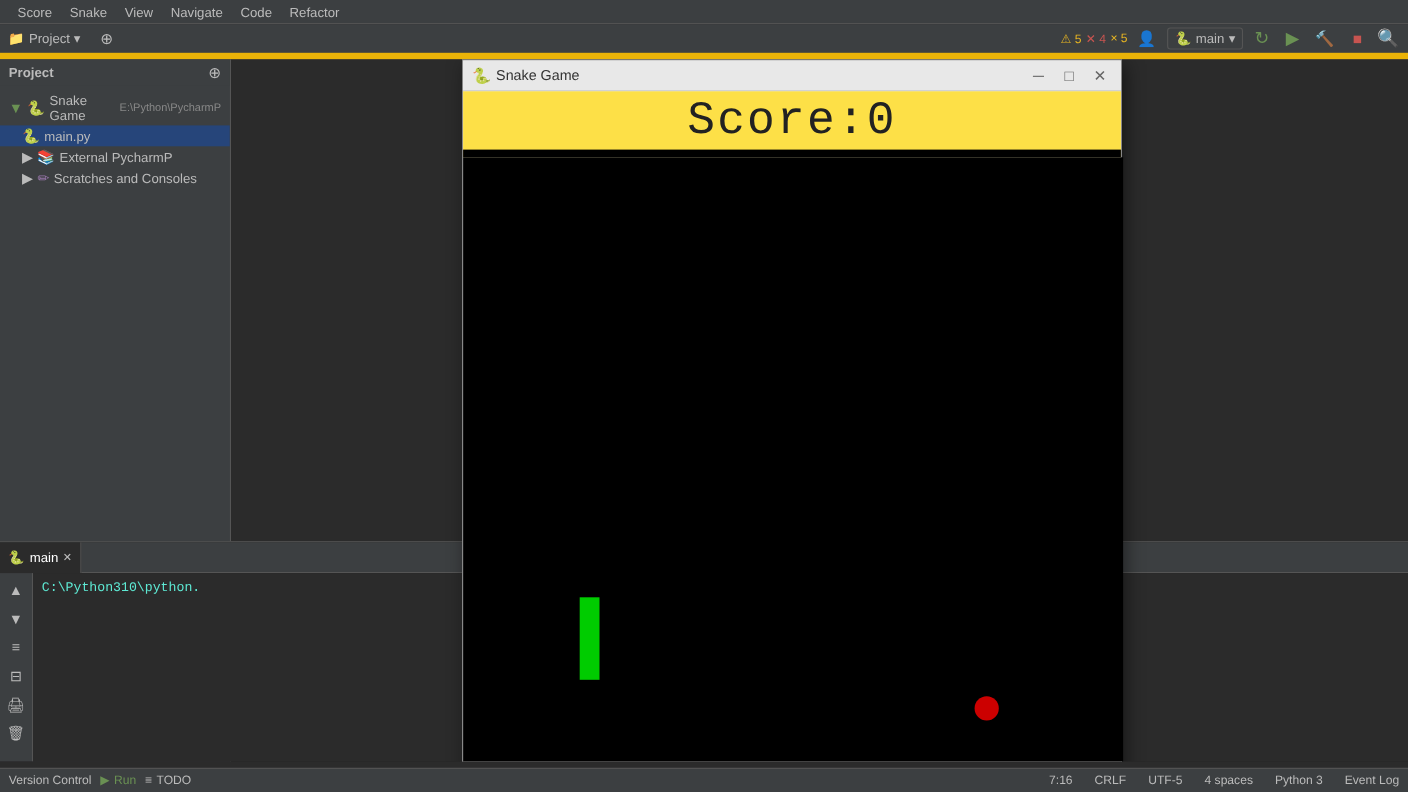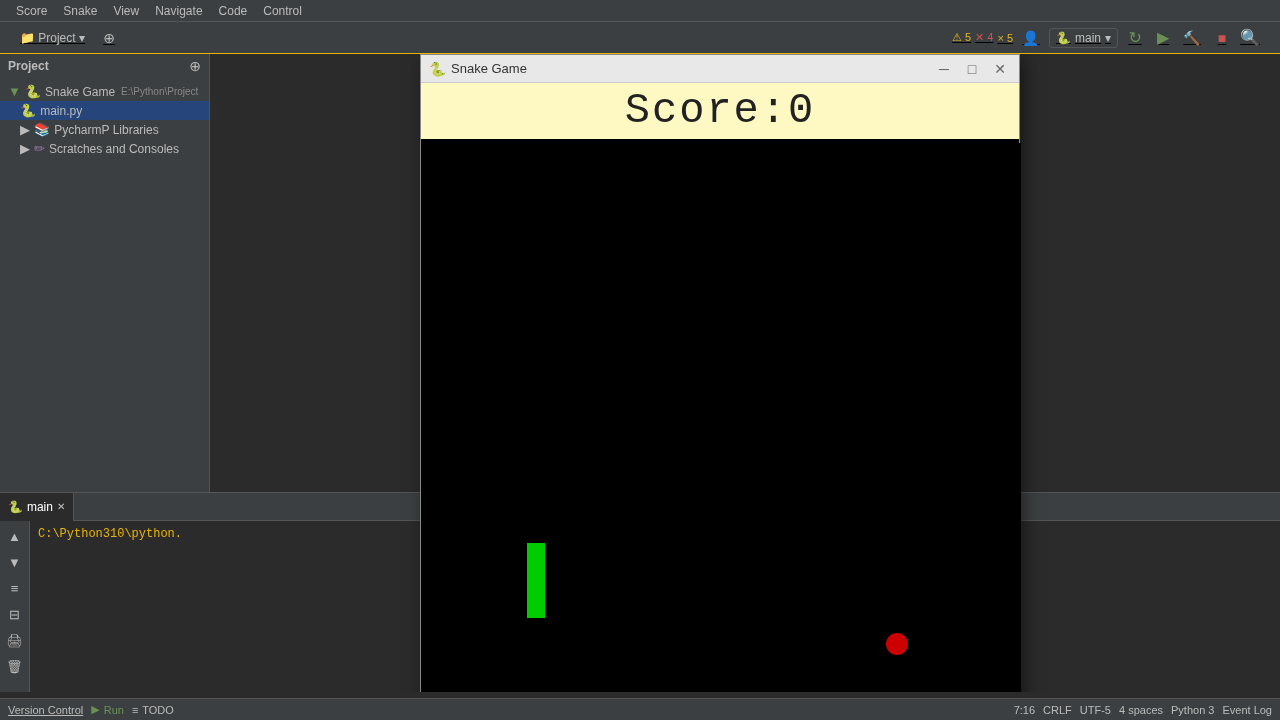--- a/index.html
+++ b/index.html
@@ -27,24 +27,23 @@
       padding: 0 8px;
       cursor: pointer;
     }
 
     
     .toolbar {
       height: 32px;
       background: #3c3f41;
       display: flex;
       align-items: center;
-      padding: 0 20px;
-      gap: 4px;
-      border-bottom: 1px solid #eab308;
-      text-decoration: underline;
+      padding: 0 8px;
+      gap: 4px;
+      border-bottom: 6px solid #eab308;
     }
     .toolbar-label {
       color: #bbbbbb;
       font-size: 12px;
       margin-right: 8px;
     }
     .toolbar-btn {
       width: 24px;
       height: 24px;
       background: transparent;
@@ -230,46 +229,45 @@
     }
     .panel-terminal {
       flex: 1;
       background: #2b2b2b;
       color: #bbbbbb;
       font-family: 'Consolas', 'Courier New', monospace;
       font-size: 12px;
       padding: 6px 8px;
       overflow: auto;
     }
-    .terminal-path { color: #eab308; }
+    .terminal-path { color: #5eead4; }
 
     
     .status-bar {
       position: absolute;
       bottom: 0;
       left: 0;
       right: 0;
       height: 22px;
       background: #3c3f41;
       display: flex;
       align-items: center;
       padding: 0 8px;
       font-size: 11px;
       color: #bbbbbb;
       gap: 12px;
       border-top: 1px solid #555;
     }
     .status-left { display: flex; align-items: center; gap: 8px; }
-    .status-right { margin-left: auto; display: flex; align-items: center; gap: 8px; }
+    .status-right { margin-left: auto; display: flex; align-items: center; gap: 20px; }
     .status-vcs {
       display: flex;
       align-items: center;
       gap: 4px;
       cursor: pointer;
-      text-decoration: underline;
     }
     .status-run {
       display: flex;
       align-items: center;
       gap: 4px;
       cursor: pointer;
       color: #6a9153;
     }
     .status-todo {
       display: flex;
@@ -314,26 +312,26 @@
       background: transparent;
       border: none;
       cursor: pointer;
       font-size: 14px;
       color: #666;
       display: flex;
       align-items: center;
       justify-content: center;
     }
     .game-score-area {
-      background: #fef9c3;
+      background: #fde047;
       height: 60px;
       display: flex;
       align-items: center;
       justify-content: center;
-      border-bottom: 4px solid #000000;
+      border-bottom: 7px solid #000000;
     }
     .game-score {
       font-family: 'Courier New', monospace;
       font-size: 42px;
       font-weight: normal;
       color: #222;
       letter-spacing: 2px;
     }
     .game-canvas {
       width: 600px;
@@ -354,21 +352,21 @@
   </style>
 </head>
 <body>
 
 <div class="menu-bar">
   <span class="menu-item">Score</span>
   <span class="menu-item">Snake</span>
   <span class="menu-item">View</span>
   <span class="menu-item">Navigate</span>
   <span class="menu-item">Code</span>
-  <span class="menu-item">Control</span>
+  <span class="menu-item">Refactor</span>
 </div>
 
 <div class="toolbar">
   <span class="toolbar-label">
     📁 <span>Project</span> ▾
   </span>
   <button class="toolbar-btn">⊕</button>
 
   <div class="toolbar-right">
     <div class="warning-area">
@@ -396,32 +394,32 @@
     <div class="sidebar-header">
       <span>Project</span>
       <button class="sidebar-header-btn">⊕</button>
     </div>
     <div class="sidebar-tree">
 
       <div class="tree-item">
         <span class="tree-icon project-icon">▼</span>
         <span class="tree-icon">🐍</span>
         <span>Snake Game</span>
-        <span style="font-size:10px;color:#888;margin-left:2px;">E:\Python\Project</span>
+        <span style="font-size:10px;color:#888;margin-left:2px;">E:\Python\PycharmP</span>
       </div>
 
       <div class="tree-item tree-indent selected">
         <span class="tree-icon file-icon">🐍</span>
         <span>main.py</span>
       </div>
 
       <div class="tree-item tree-indent">
         <span class="tree-icon">▶</span>
         <span class="tree-icon lib-icon">📚</span>
-        <span>PycharmP Libraries</span>
+        <span>External PycharmP</span>
       </div>
 
       <div class="tree-item tree-indent">
         <span class="tree-icon">▶</span>
         <span class="tree-icon scratch-icon">✏</span>
         <span>Scratches and Consoles</span>
       </div>
     </div>
   </div>
 

